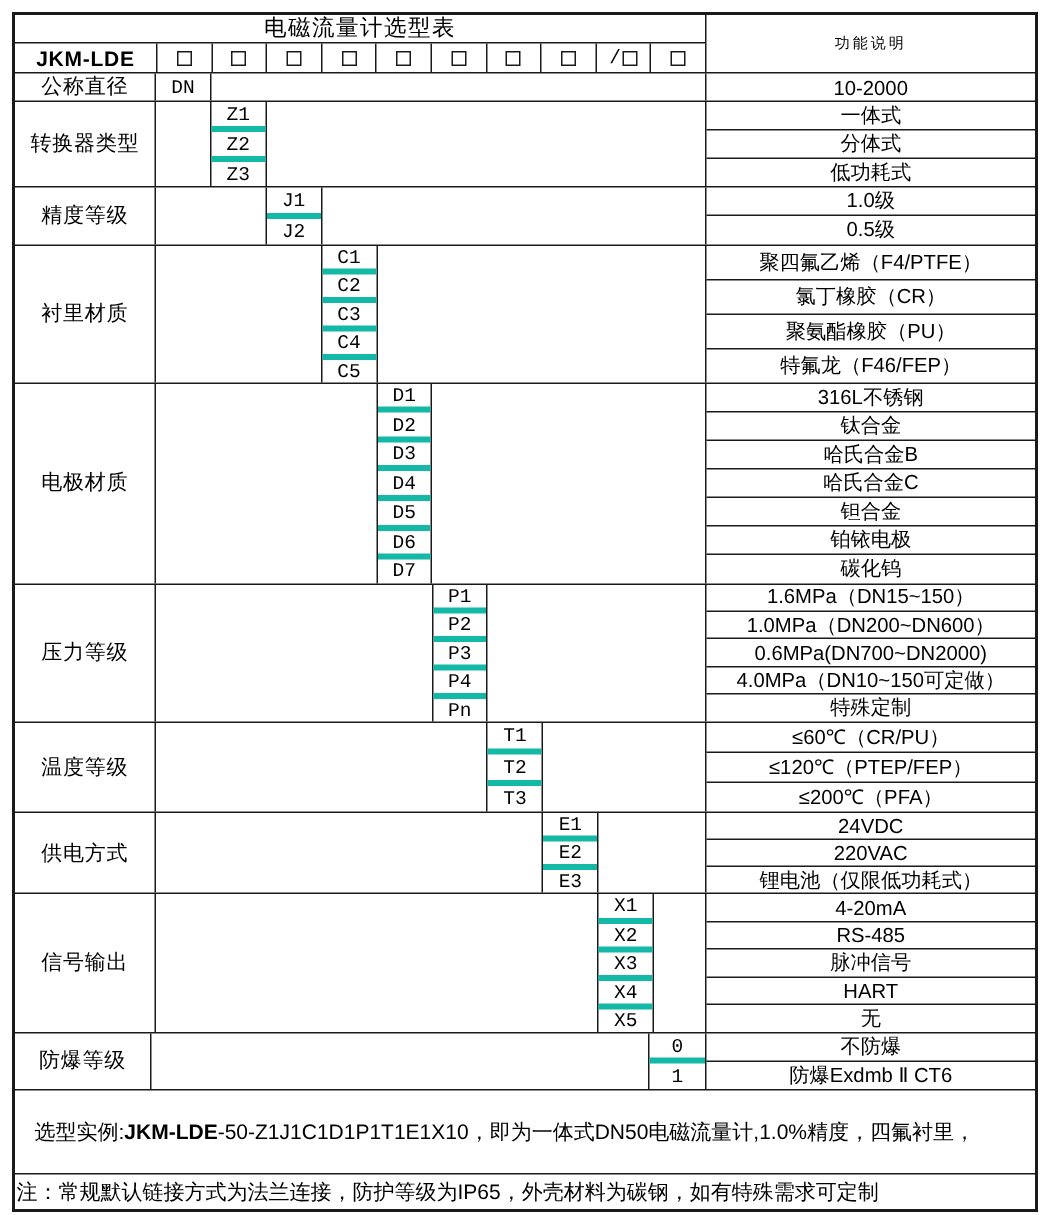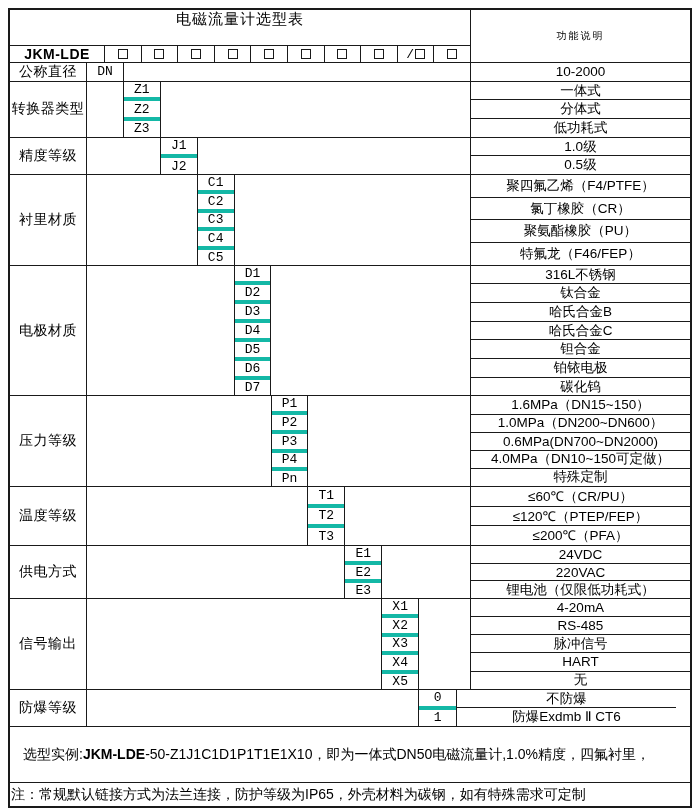--- a/index.html
+++ b/index.html
@@ -15,21 +15,21 @@
     width: 684px; height: 800px;
     border: 2px solid #1a1a1a;
     background: #fff;
     display: flex;
     flex-direction: column;
   }
   
   .head-row { flex: 0 0 38px; display: flex; }
   .head-left { flex: 1; display: flex; flex-direction: column; }
   .title-cell {
-    height: 36px; line-height: 18px;
+    height: 19px; line-height: 18px;
     border-bottom: 1px solid #1a1a1a;
     text-align: center;
     font-size: 15px; letter-spacing: 1px;
   }
   .model-row { flex: 1; display: flex; }
   .model-label {
     width: 95px; border-right: 1px solid #1a1a1a;
     display: flex; align-items: center; justify-content: center;
     font-weight: bold; font-size: 14px; letter-spacing: 0.5px;
   }
@@ -46,21 +46,21 @@
   .slash { font-family: "Liberation Mono", monospace; font-size: 13px; margin-right: 1px; }
   .head-desc {
     width: 220px; border-left: 1px solid #1a1a1a;
     display: flex; align-items: center; justify-content: center;
     font-size: 10px; letter-spacing: 2px;
   }
   
   #sections { flex: 1; display: flex; flex-direction: column; min-height: 0; }
   .section { display: flex; border-top: 1px solid #1a1a1a; min-height: 0; }
   .sec-label {
-    width: 77px; border-right: 1px solid #1a1a1a;
+    width: 94px; border-right: 1px solid #1a1a1a;
     display: flex; align-items: center; justify-content: center;
     font-size: 14px; letter-spacing: 0.5px;
   }
   .spacer.left { border-right: 1px solid #1a1a1a; flex: 0 0 auto; }
   .spacer.right { flex: 1; }
   .code-col {
     flex: 0 0 36.9px; width: 36.9px;
     border-right: 1px solid #1a1a1a;
     display: flex; flex-direction: column;
     font-family: "Liberation Mono", monospace; font-size: 13px;

